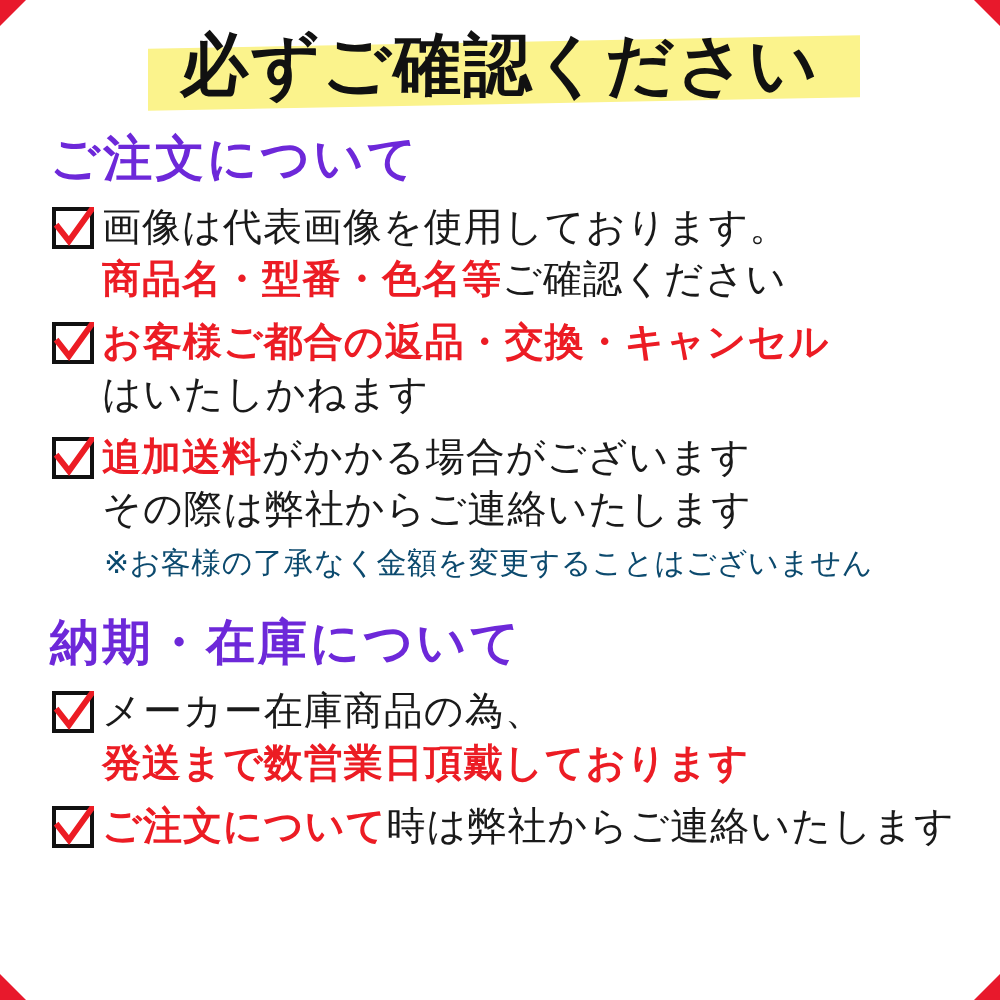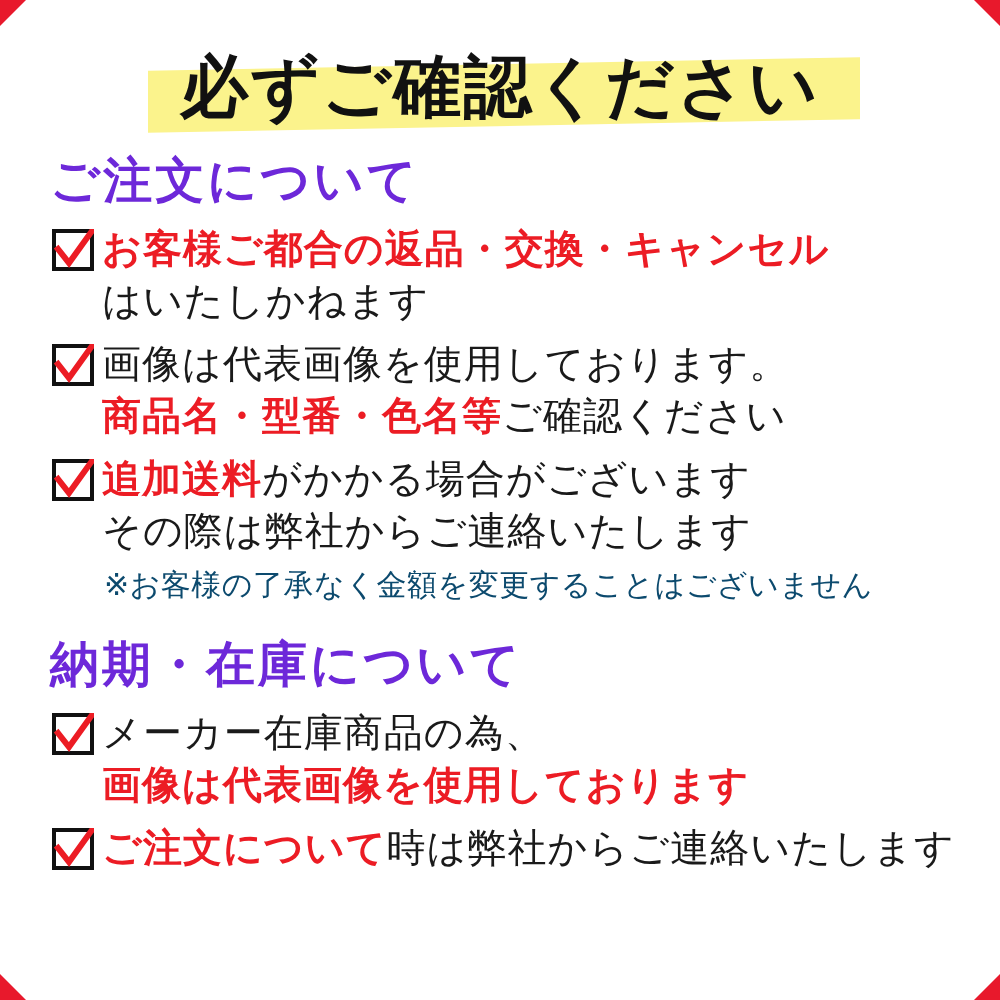--- a/index.html
+++ b/index.html
@@ -48,21 +48,21 @@
     bottom: 0; right: 0;
     border-bottom: 26px solid #e8192c;
     border-left: 26px solid transparent;
   }
 
   .content {
     position: absolute;
     top: 0; left: 0;
     width: 1000px;
     height: 736px;
-    padding: 38px 44px 10px 44px;
+    padding: 16px 44px 10px 44px;
     box-sizing: border-box;
   }
 
   
   .banner {
     position: relative;
     height: 98px;
     margin: 0 0 14px 0;
     display: flex;
     align-items: center;
@@ -168,35 +168,35 @@
     <div class="section-heading">ご注文について</div>
 
     <div class="item">
       <span class="check-icon">
         <svg width="42" height="42" viewBox="0 0 42 42">
           <rect x="2" y="2" width="38" height="38" fill="none" stroke="#111111" stroke-width="4"></rect>
           <path d="M6 20 L17 34 L40 2" fill="none" stroke="#ec1c24" stroke-width="6" stroke-linecap="square"></path>
         </svg>
       </span>
       <div class="item-lines">
+        <div class="line">画像は代表画像を使用しております。</div>
+        <div class="line"><span class="red">商品名・型番・色名等</span><span class="dark">ご確認ください</span></div>
+      </div>
+    </div>
+
+    <div class="item">
+      <span class="check-icon">
+        <svg width="42" height="42" viewBox="0 0 42 42">
+          <rect x="2" y="2" width="38" height="38" fill="none" stroke="#111111" stroke-width="4"></rect>
+          <path d="M6 20 L17 34 L40 2" fill="none" stroke="#ec1c24" stroke-width="6" stroke-linecap="square"></path>
+        </svg>
+      </span>
+      <div class="item-lines">
         <div class="line bold-red">お客様ご都合の返品・交換・キャンセル</div>
         <div class="line">はいたしかねます</div>
-      </div>
-    </div>
-
-    <div class="item">
-      <span class="check-icon">
-        <svg width="42" height="42" viewBox="0 0 42 42">
-          <rect x="2" y="2" width="38" height="38" fill="none" stroke="#111111" stroke-width="4"></rect>
-          <path d="M6 20 L17 34 L40 2" fill="none" stroke="#ec1c24" stroke-width="6" stroke-linecap="square"></path>
-        </svg>
-      </span>
-      <div class="item-lines">
-        <div class="line">画像は代表画像を使用しております。</div>
-        <div class="line"><span class="red">商品名・型番・色名等</span><span class="dark">ご確認ください</span></div>
       </div>
     </div>
 
     <div class="item">
       <span class="check-icon">
         <svg width="42" height="42" viewBox="0 0 42 42">
           <rect x="2" y="2" width="38" height="38" fill="none" stroke="#111111" stroke-width="4"></rect>
           <path d="M6 20 L17 34 L40 2" fill="none" stroke="#ec1c24" stroke-width="6" stroke-linecap="square"></path>
         </svg>
       </span>
@@ -211,21 +211,21 @@
 
     <div class="item">
       <span class="check-icon">
         <svg width="42" height="42" viewBox="0 0 42 42">
           <rect x="2" y="2" width="38" height="38" fill="none" stroke="#111111" stroke-width="4"></rect>
           <path d="M6 20 L17 34 L40 2" fill="none" stroke="#ec1c24" stroke-width="6" stroke-linecap="square"></path>
         </svg>
       </span>
       <div class="item-lines">
         <div class="line">メーカー在庫商品の為、</div>
-        <div class="line bold-red">画像は代表画像を使用しております</div>
+        <div class="line bold-red">発送まで数営業日頂戴しております</div>
       </div>
     </div>
 
     <div class="item">
       <span class="check-icon">
         <svg width="42" height="42" viewBox="0 0 42 42">
           <rect x="2" y="2" width="38" height="38" fill="none" stroke="#111111" stroke-width="4"></rect>
           <path d="M6 20 L17 34 L40 2" fill="none" stroke="#ec1c24" stroke-width="6" stroke-linecap="square"></path>
         </svg>
       </span>

